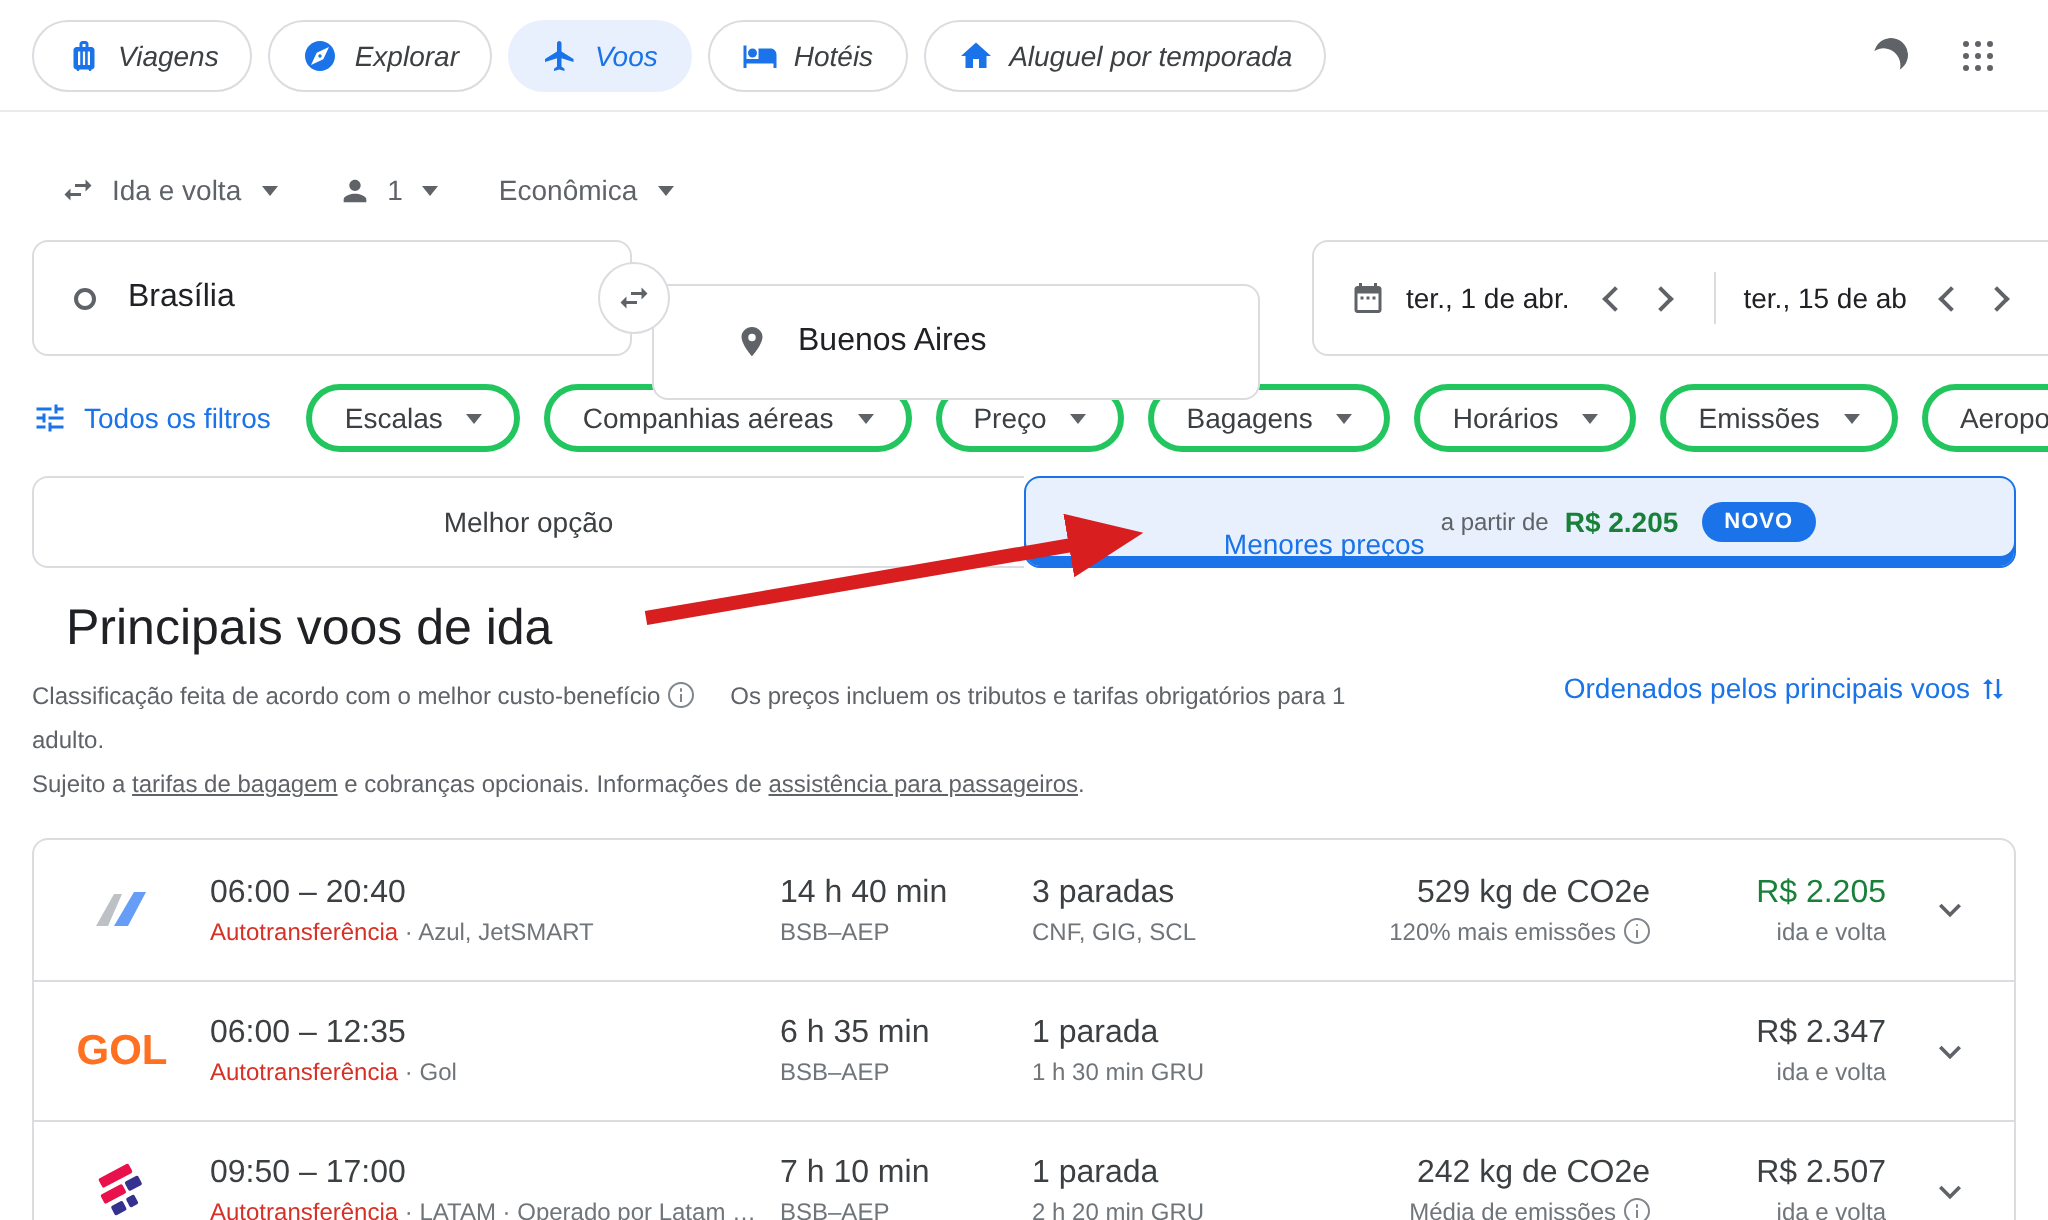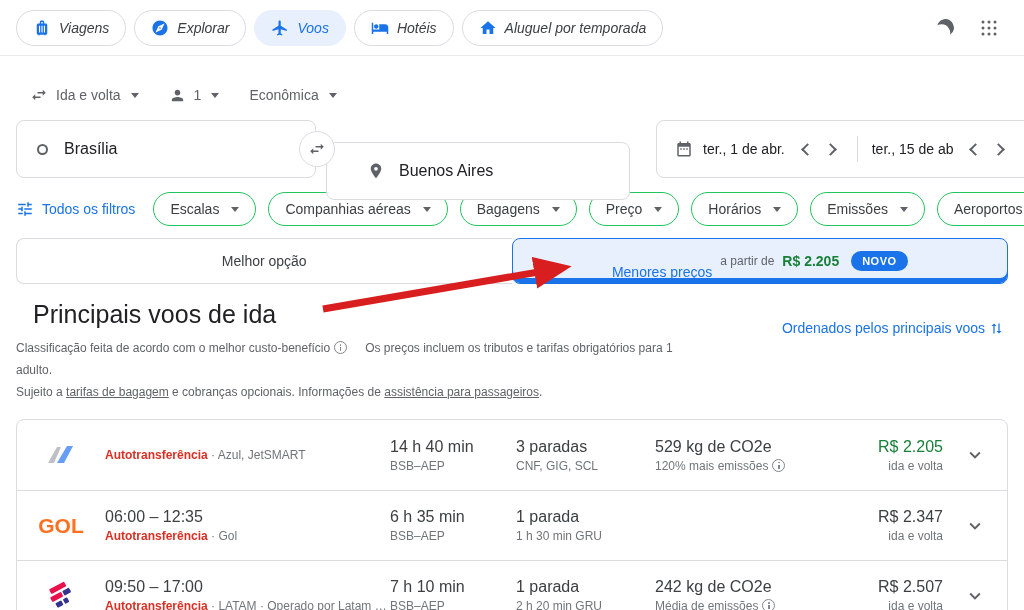--- a/index.html
+++ b/index.html
@@ -42,21 +42,21 @@
     flex:none; cursor:pointer; }
   .chev.l { transform:rotate(45deg); margin:0 2px 0 8px; }
   .chev.r { transform:rotate(-135deg); margin:0 8px 0 2px; }
   .vdiv { width:1px; height:26px; background:#dadce0; margin:0 4px; }
 
   
   .filters { display:flex; align-items:center; gap:12px; margin:14px 0 0 16px; white-space:nowrap; }
   .allf { display:flex; align-items:center; gap:8px; color:#1a73e8; font-size:14px; font-weight:500;
     margin-right:6px; cursor:pointer; }
   .chip { height:34px; display:flex; align-items:center; gap:10px; padding:0 16px;
-    border:1px solid #22c55e; border-radius:18px; font-size:14px; color:#3c4043;
+    border:3px solid #22c55e; border-radius:18px; font-size:14px; color:#3c4043;
     background:#fff; cursor:pointer; flex:none; }
 
   
   .viewtabs { display:flex; margin:12px 16px 0 16px; height:46px; }
   .vtab { flex:1; display:flex; align-items:center; justify-content:center; gap:8px;
     font-size:14px; cursor:pointer; }
   .vtab.left { border:1px solid #dadce0; border-right:none; border-radius:8px 0 0 8px;
     color:#3c4043; background:#fff; }
   .vtab.right { background:#e8f0fe; border:1px solid #1a73e8; border-radius:8px;
     box-shadow: inset 0 -5px 0 #1a73e8; }
@@ -65,46 +65,46 @@
   .prc { color:#188038; font-weight:700; }
   .novo { background:#1a73e8; color:#fff; font-size:11px; font-weight:700; letter-spacing:.5px;
     padding:4px 11px; border-radius:11px; margin-left:4px; }
 
   
   .listhead { margin:16px 16px 0 16px; position:relative; }
   .listhead h2 { font-size:25px; font-weight:500; color:#202124;margin-left:17px; }
   .subwrap { margin-top:8px; font-size:12px; color:#5f6368; line-height:22px; padding-right:300px; }
   .subwrap .gap { display:inline-block; width:18px; }
   .sublink { text-decoration:underline; cursor:pointer; color:#5f6368; }
-  .sort { position:absolute; right:4px; top:20px; display:flex; align-items:center; gap:4px;
+  .sort { position:absolute; right:4px; top:36px; display:flex; align-items:center; gap:4px;
     color:#1a73e8; font-size:14px; font-weight:500; cursor:pointer; white-space:nowrap;margin-left:28px; }
 
   .info-icon { display:inline-block; width:13px; height:13px; border:1.3px solid #80868b;
     border-radius:50%; position:relative; vertical-align:-2px; margin-left:4px; cursor:pointer; }
   .info-icon::before { content:""; position:absolute; left:50%; top:2.2px; width:1.6px; height:1.6px;
     margin-left:-0.8px; background:#80868b; border-radius:50%; }
   .info-icon::after { content:""; position:absolute; left:50%; top:5px; width:1.6px; height:4.2px;
     margin-left:-0.8px; background:#80868b; }
 
   
   .card { margin:16px 16px 0 16px; border:1px solid #dadce0; border-radius:8px; min-height:240px; }
   .frow { height:70px; display:flex; align-items:center; cursor:pointer; }
   .frow + .frow { border-top:1px solid #dadce0; }
   .flogo { width:88px; display:flex; align-items:flex-end; justify-content:center; flex:none; }
   .gol-logo { font-size:21px; font-weight:800; color:#ff7020; letter-spacing:0; }
   .fcol { display:flex; flex-direction:column; gap:3px; }
   .c-times { width:285px; }
   .c-dur { width:126px; }
   .c-stops { width:139px; }
-  .c-co2 { width:170px; }
+  .c-co2 { width:170px;align-items:flex-end; }
   .c-price { flex:1; text-align:right; }
   .l1b { font-size:16px; font-weight:500; color:#3c4043; }
   .l1n { font-size:16px; color:#3c4043; }
   .l2 { font-size:12px; color:#70757a; white-space:nowrap; overflow:hidden; }
-  .transfer { color:#d93025;font-weight:bold; }
+  .transfer { color:#d93025; }
   .l1p { font-size:16px; font-weight:500; color:#3c4043; }
   .l1p.green { color:#188038; }
   .ebadge { background:#e6f4ea; color:#137333; padding:2px 6px; border-radius:4px; }
   .expand { width:64px; display:flex; align-items:center; justify-content:center; cursor:pointer; }
 
   
   .anno { position:absolute; left:0; top:0; pointer-events:none; z-index:40; }
 </style>
 </head>
 <body>
@@ -222,25 +222,25 @@
   </div>
   <div class="chip">
       <span>Escalas</span>
       <span class="caret"></span>
     </div>
   <div class="chip">
       <span>Companhias aéreas</span>
       <span class="caret"></span>
     </div>
   <div class="chip">
+      <span>Preço</span>
+      <span class="caret"></span>
+    </div>
+  <div class="chip">
       <span>Bagagens</span>
-      <span class="caret"></span>
-    </div>
-  <div class="chip">
-      <span>Preço</span>
       <span class="caret"></span>
     </div>
   <div class="chip">
       <span>Horários</span>
       <span class="caret"></span>
     </div>
   <div class="chip">
       <span>Emissões</span>
       <span class="caret"></span>
     </div>
@@ -278,20 +278,21 @@
 <div class="card">
 
   <div class="frow">
     <div class="flogo">
       <svg width="36" height="36" viewBox="0 0 36 36">
           <polygon points="5,26 14,10 18,10 11,26" fill="#bdc1c6"></polygon>
           <polygon points="14,26 24,9 30,9 21,26" fill="#669df6"></polygon>
         </svg>
     </div>
     <div class="fcol c-times">
+      <div class="l1b">06:00 – 20:40</div>
       <div class="l2"><span class="transfer">Autotransferência</span> <span>· Azul, JetSMART</span></div>
     </div>
     <div class="fcol c-dur">
       <div class="l1n">14 h 40 min</div>
       <div class="l2">BSB–AEP</div>
     </div>
     <div class="fcol c-stops">
       <div class="l1n">3 paradas</div>
       <div class="l2">CNF, GIG, SCL</div>
     </div>

